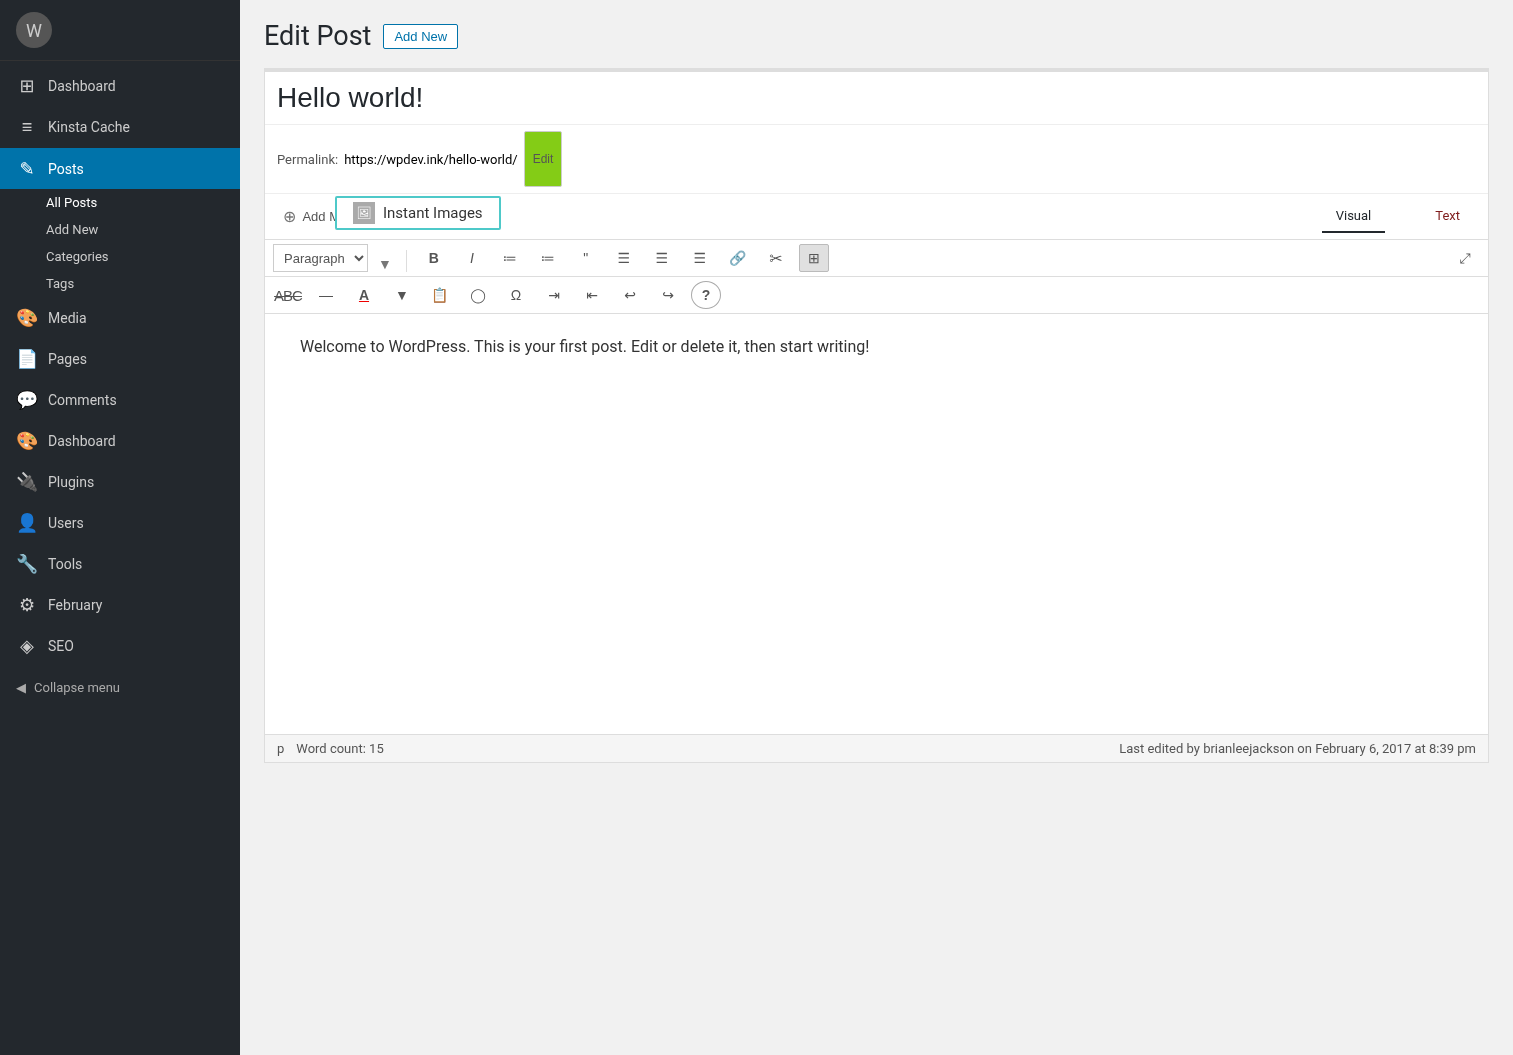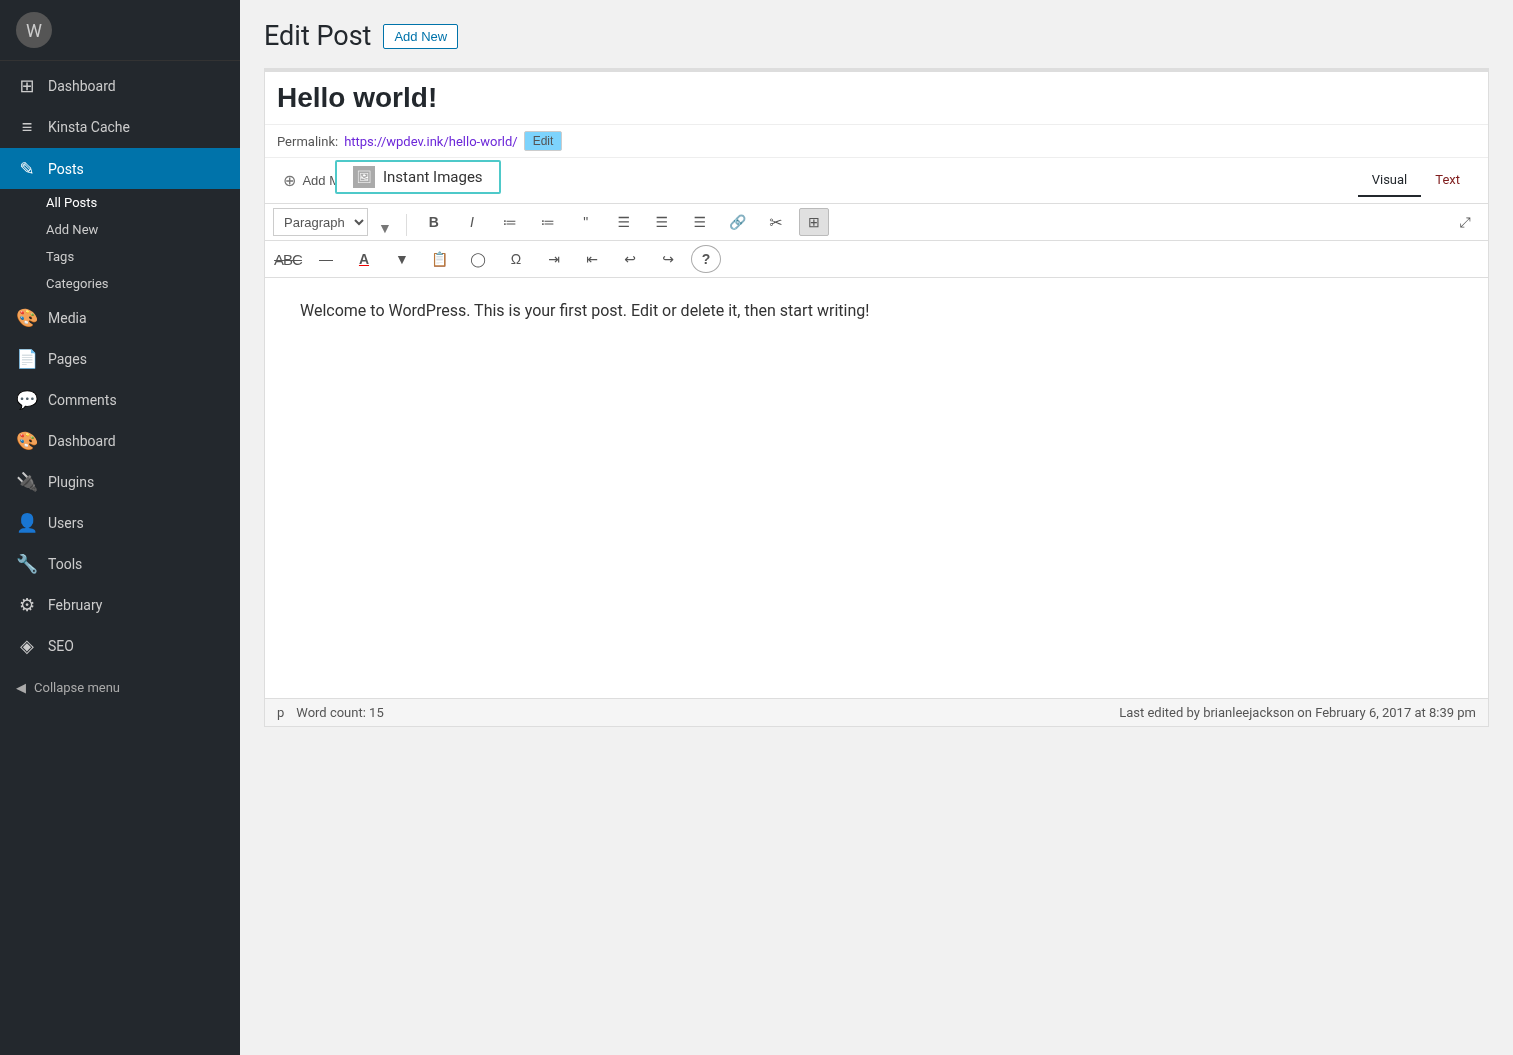--- a/index.html
+++ b/index.html
@@ -96,36 +96,36 @@
     .post-title-area {
       padding: 10px 12px;
       border-bottom: 1px solid #eee;
     }
     .post-title-input {
       width: 100%;
       border: none;
       outline: none;
       font-size: 28px;
       color: #23282d;
-      font-weight: 700;
+      font-weight: 400;
     }
     .permalink-bar {
       padding: 6px 12px;
       font-size: 13px;
       color: #555;
       border-bottom: 1px solid #eee;
       display: flex;
       align-items: center;
       gap: 6px;
     }
-    .permalink-link { color: #6d28d9; text-decoration: none; }
+    .permalink-link { color: #000000; text-decoration: none; }
     .btn-edit {
-      padding: 2px 8px;
+      padding: 20px 8px;
       border: 1px solid #ccc;
-      background: #7dd3fc;
+      background: #84cc16;
       color: #555;
       font-size: 12px;
       cursor: pointer;
       border-radius: 2px;
     }
     .editor-tabs {
       display: flex;
       justify-content: flex-end;
       background: #f5f5f5;
       border-bottom: 1px solid #ddd;
@@ -257,22 +257,22 @@
       <span class="icon">≡</span>
       <span>Kinsta Cache</span>
     </div>
 
     <div class="sidebar-item active sidebar-posts-header">
       <span class="icon">✎</span>
       <span>Posts</span>
     </div>
     <span class="sidebar-sub-item active-sub">All Posts</span>
     <span class="sidebar-sub-item">Add New</span>
+    <span class="sidebar-sub-item">Categories</span>
     <span class="sidebar-sub-item">Tags</span>
-    <span class="sidebar-sub-item">Categories</span>
 
     <div class="sidebar-item">
       <span class="icon">🎨</span>
       <span>Media</span>
     </div>
 
     <div class="sidebar-item">
       <span class="icon">📄</span>
       <span>Pages</span>
     </div>
@@ -342,21 +342,21 @@
       <button class="add-media-btn">
         <span style="font-size:16px; color:#777;">⊕</span>
         <span>Add Media</span>
       </button>
 
       <div class="instant-images-popup">
         <span class="ii-icon">🖼</span>
         <span>Instant Images</span>
       </div>
 
-      <div class="editor-tabs" style="margin-left:auto; background:transparent; border-bottom:none;">
+      <div class="editor-tabs" style="margin-left:auto; background:transparent; border-bottom:none;gap:36px;">
         <div class="editor-tab active">Visual</div>
         <div class="editor-tab">Text</div>
       </div>
     </div>
 
     <div class="toolbar-row">
       <select class="paragraph-select">
         <option>Paragraph</option>
       </select>
       <span style="font-size:14px;color:#777;margin:0 2px;cursor:pointer;">▼</span>

